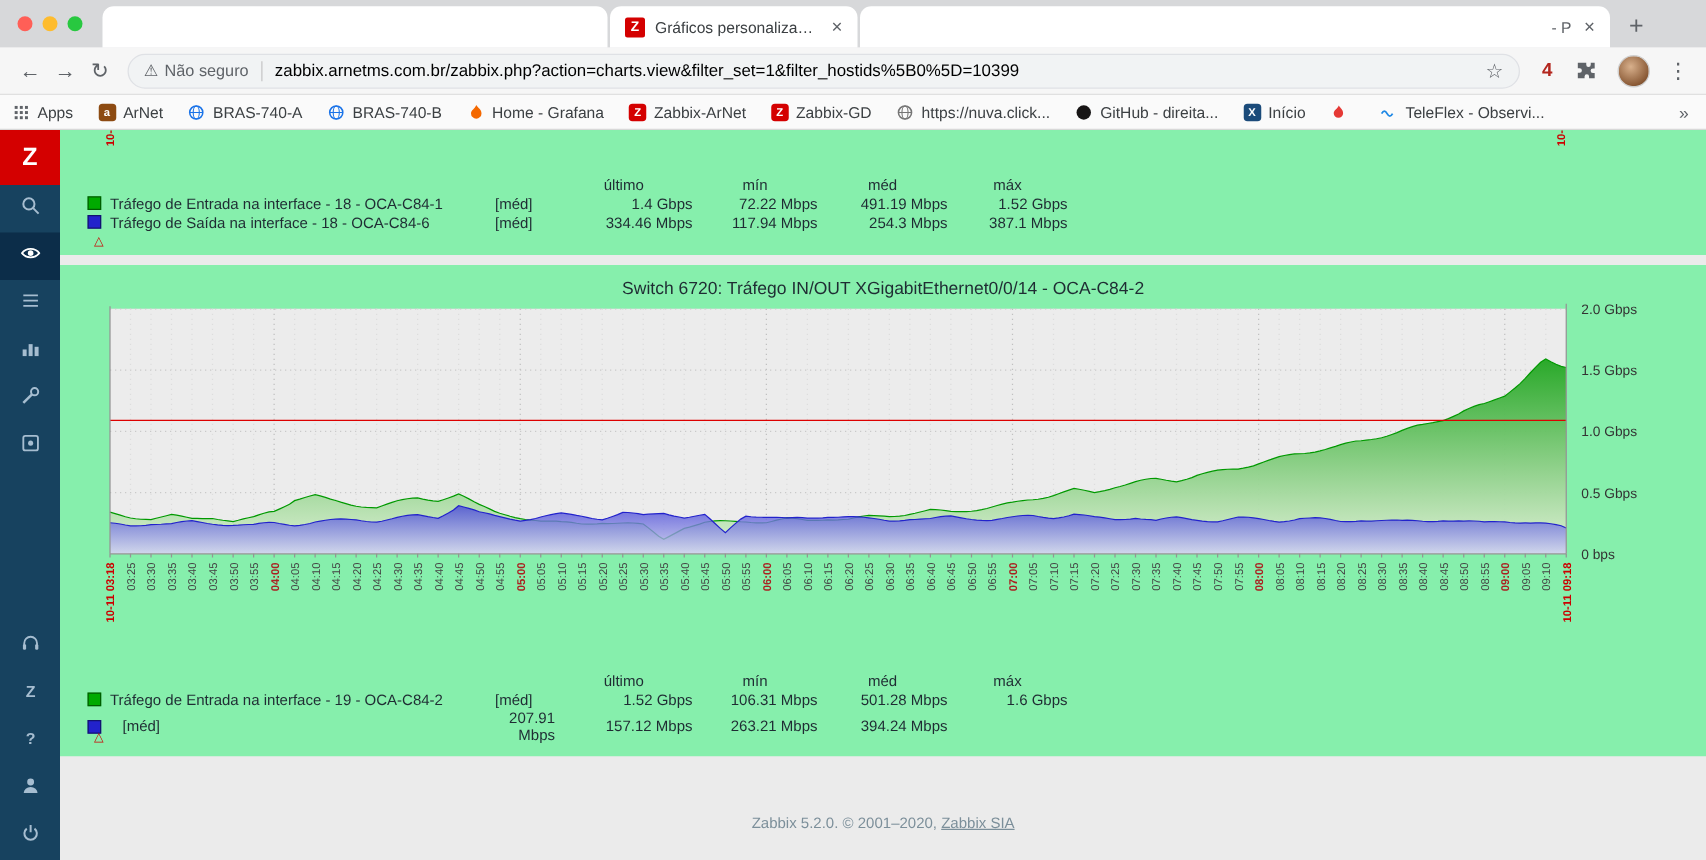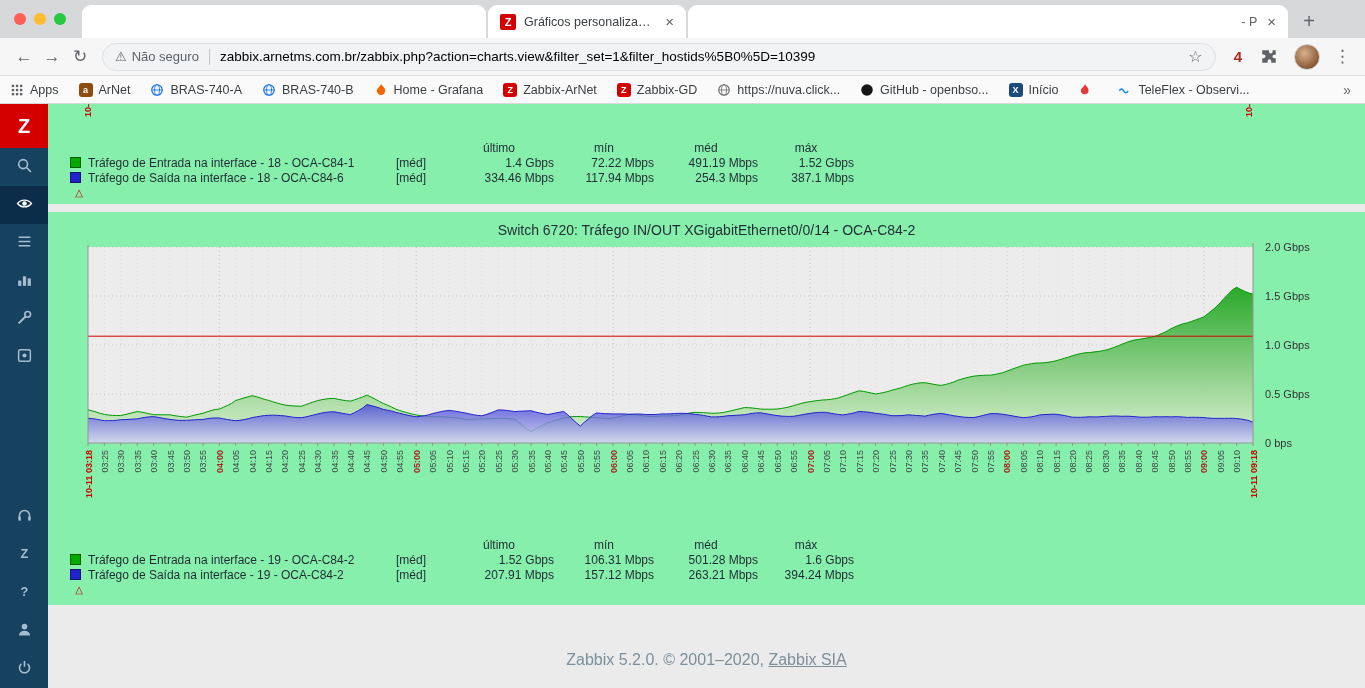--- a/index.html
+++ b/index.html
@@ -73,21 +73,21 @@
   .lg-row .fn{padding-left:10px}
   .lg-row.pct .tri{color:#cc0000;font-size:10px;text-align:center}
   .lg-row.pct .ptext{grid-column:3/-1}
   .panel.partial .legend{margin-top:36px}
 
   .chartpanel{padding-bottom:8px}
   .chart-title{text-align:center;font-size:14px;font-weight:400;color:#1f2c33;padding:10px 0 5px}
   #chart-svg{display:block}
   .chartpanel .legend{margin-top:2px}
 
-  .footer{margin-top:46px;text-align:center;font-size:16px;color:#7c8f9a}
+  .footer{margin-top:46px;text-align:center;font-size:12px;color:#7c8f9a}
   .footer a{color:#7c8f9a;text-decoration:underline}
 </style>
 </head>
 <body>
 
 <div class="window">
 
   <div class="tabstrip">
     <div class="traffic">
       <span class="tl red"></span>
@@ -185,21 +185,21 @@
             <circle cx="8" cy="8" r="6" fill="none" stroke="#757575" stroke-width="1.4"></circle>
             <ellipse cx="8" cy="8" rx="2.8" ry="6" fill="none" stroke="#757575" stroke-width="1"></ellipse>
             <line x1="2" y1="8" x2="14" y2="8" stroke="#757575" stroke-width="1"></line>
           </svg>
           <span class="bm-label">https://nuva.click...</span>
         </span>
         <span class="bm">
           <svg class="bicon" viewBox="0 0 16 16">
             <circle cx="8" cy="8" r="6.6" fill="#171515"></circle>
           </svg>
-          <span class="bm-label">GitHub - openbso...</span>
+          <span class="bm-label">GitHub - direita...</span>
         </span>
         <span class="bm">
           <span class="bmini" style="background:#1b4b7a">X</span>
           <span class="bm-label">Início</span>
         </span>
         <span class="bm">
           <svg class="bicon" viewBox="0 0 16 16">
             <path d="M8 1.5 C9.5 4 12 5.2 12 8.6 a4.3 4.3 0 0 1 -8.6 0 C3.4 5.8 6.8 4.6 8 1.5 Z" fill="#e53935"></path>
           </svg>
         </span>
@@ -593,21 +593,20 @@
               <span class="lbl">Tráfego de Entrada na interface - 19 - OCA-C84-2</span>
               <span class="fn">[méd]</span>
               <span class="num">1.52 Gbps</span>
               <span class="num">106.31 Mbps</span>
               <span class="num">501.28 Mbps</span>
               <span class="num">1.6 Gbps</span>
             </div>
             <div class="lg-row">
               <span></span>
               <span class="sw" style="background:#2222cc"></span>
-              <span class="lbl">Tráfego de Saída na interface - 19 - OCA-C84-2</span>
               <span class="fn">[méd]</span>
               <span class="num">207.91 Mbps</span>
               <span class="num">157.12 Mbps</span>
               <span class="num">263.21 Mbps</span>
               <span class="num">394.24 Mbps</span>
             </div>
             <div class="lg-row pct">
               <span></span>
               <span class="tri">△</span>
             </div>

